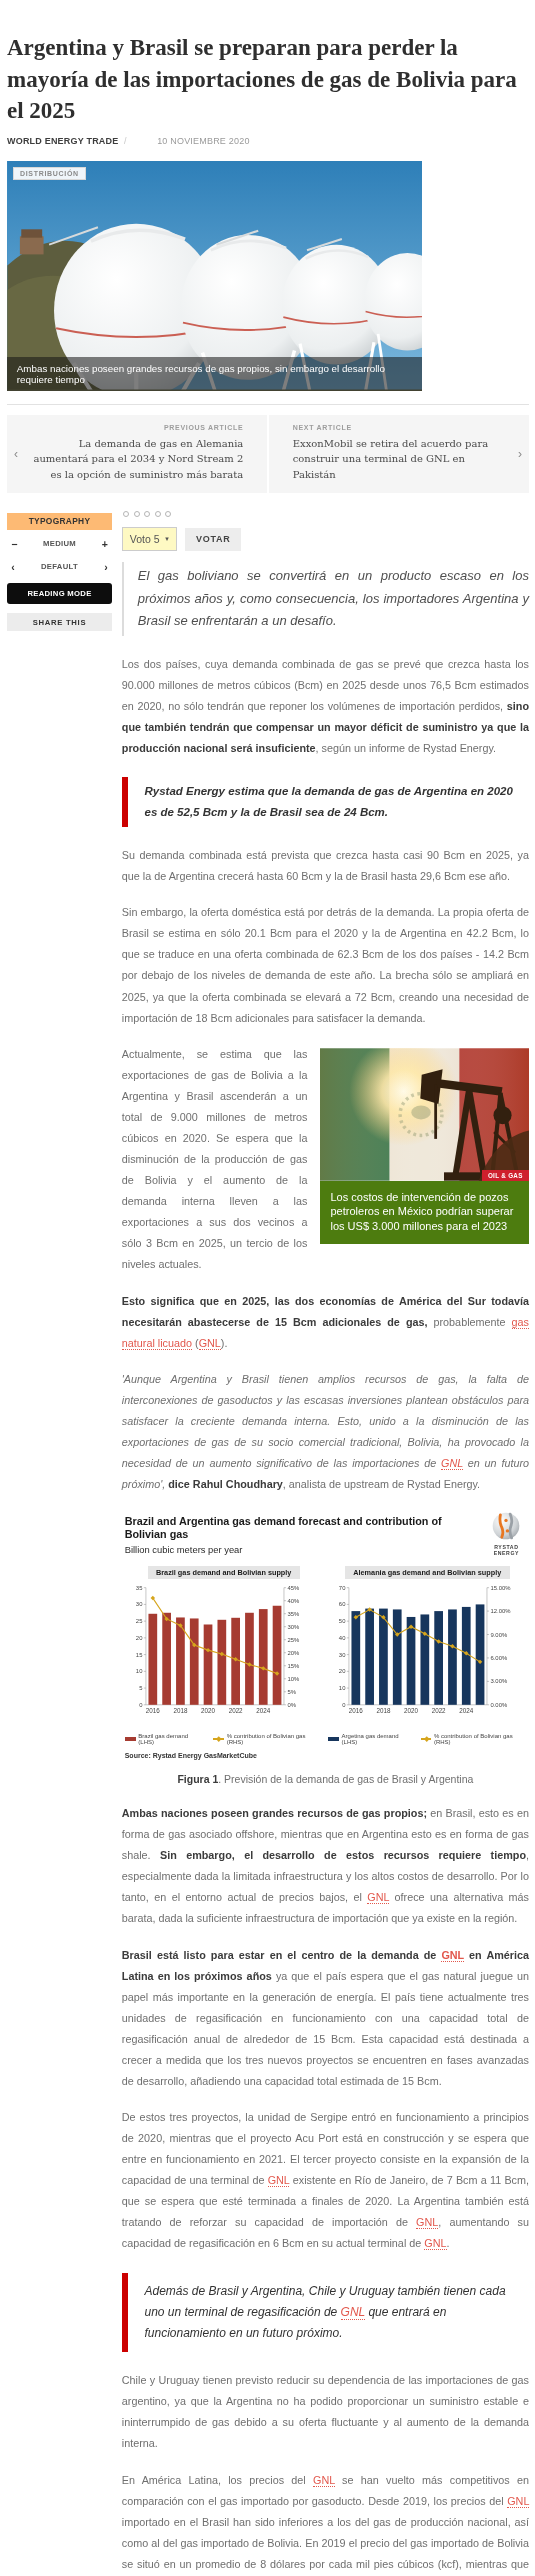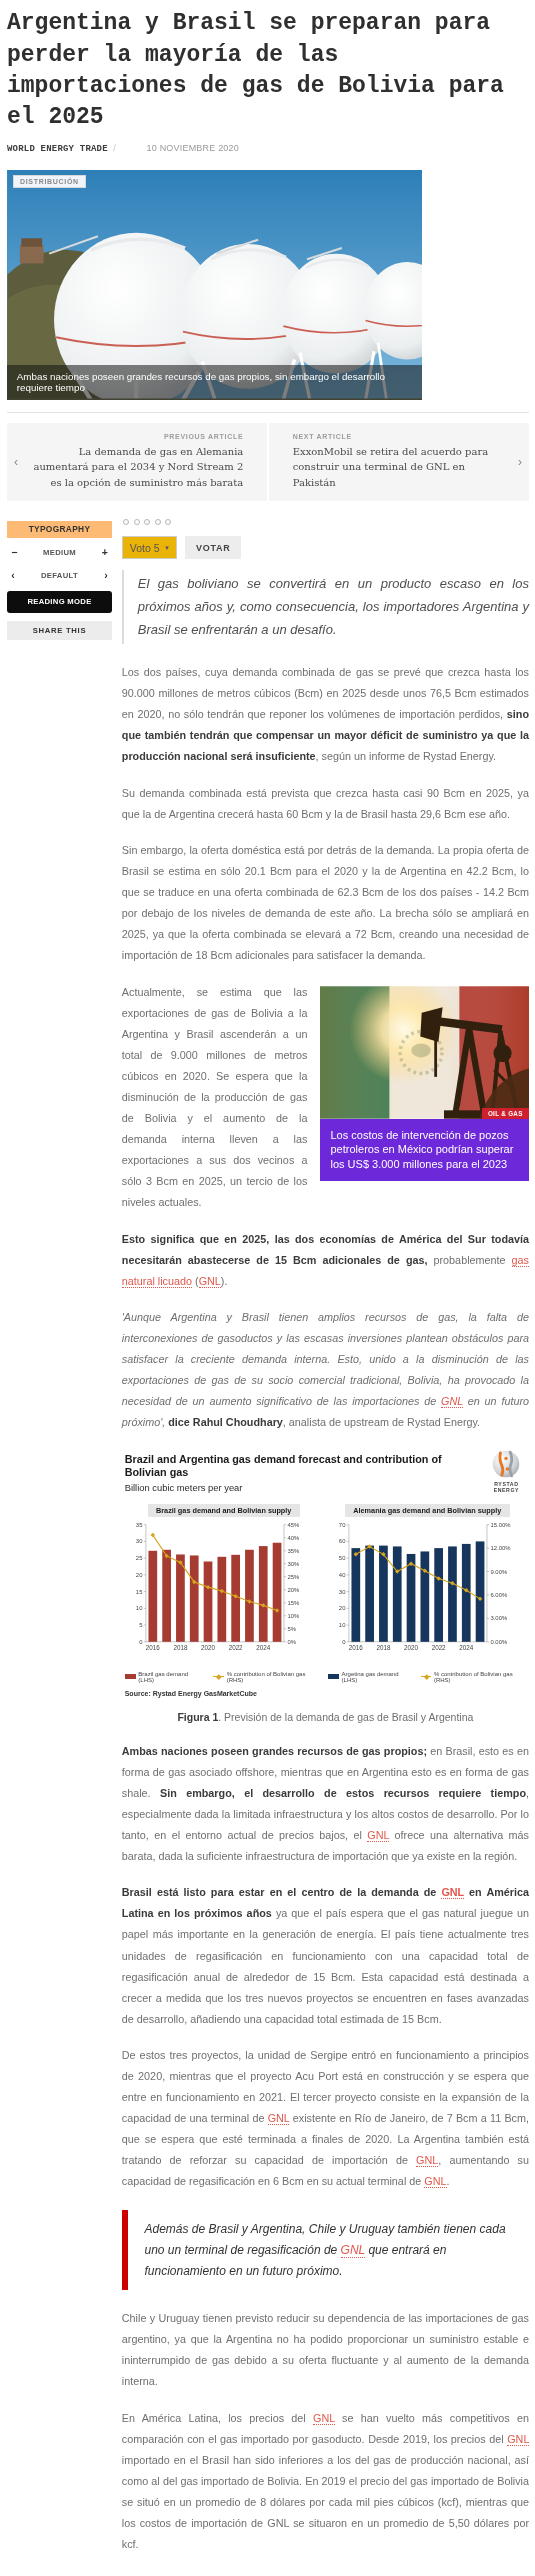--- a/index.html
+++ b/index.html
@@ -1,23 +1,23 @@
 <!DOCTYPE html>
 <html style="font-size:11px"><head>
 <meta charset="utf-8">
 <style>
   * { box-sizing: border-box; margin: 0; padding: 0; }
   html,body { background:#fff; }
   body { width:536px; font-family:"Liberation Sans", sans-serif; color:#6f6f6f; }
   .page { width:536px; padding:8.4px 7px 21px 7px; }
 
   
-  h1.title { font-family:Liberation Mono, monospace; font-weight:700; font-size:23px; line-height:1.36; color:#2f2f2f; margin-bottom:9.8px; }
+  h1.title { font-family:Liberation Serif, serif; font-weight:700; font-size:23px; line-height:1.36; color:#2f2f2f; margin-bottom:9.8px;margin-top:24px; }
   .byline { font-size:9px; letter-spacing:0.2px; margin-bottom:15.3px; text-transform:uppercase; }
-  .byline .brand { color:#3d3d3d; font-weight:700;font-family:Liberation Mono, monospace; }
+  .byline .brand { color:#3d3d3d; font-weight:700; }
   .byline .sep { color:#c9c9c9; margin:0 2.8px; }
   .byline .date { color:#9a9a9a;margin-left:25px; }
 
   
   .hero { position:relative; width:415px; height:230px; overflow:hidden; margin-bottom:12.6px; background:#3f8ec6; }
   .hero svg { display:block; }
   .hero-tag { position:absolute; top:5.6px; left:5.6px; background:rgba(255,255,255,.92); border:0.7px solid #d8d8d8; color:#8a8a8a; font-size:7px; font-weight:700; letter-spacing:0.7px; padding:2.1px 6.3px; }
   .hero-caption { position:absolute; left:0; right:0; bottom:0; background:rgba(20,20,20,.55); color:#fff; font-size:9.8px; padding:6.3px 9.8px; }
 
   
@@ -41,40 +41,40 @@
   .tp-row .lbl { font-size:7.7px; font-weight:700; letter-spacing:0.3px; color:#555; }
   .tp-row .ctrl { font-size:10.5px; font-weight:700; color:#333; cursor:pointer; line-height:1; }
   .reading-pill { background:#0d0d0d; color:#fff; border-radius:3px; text-align:center; font-size:7.7px; font-weight:700; letter-spacing:0.3px; padding:6.3px 0; margin:4.2px 0 8.4px 0; cursor:pointer; }
   .share-btn { background:#ececec; color:#333; text-align:center; font-size:7.7px; font-weight:700; letter-spacing:0.7px; padding:4.9px 0; cursor:pointer; }
 
   
   .vote { margin-bottom:9.8px; }
   .stars { margin:2.8px 0 8.4px 1.4px; }
   .stars span { display:inline-block; width:6.3px; height:6.3px; border:0.7px solid #b5b5b5; border-radius:50%; margin-right:4.2px; cursor:pointer; }
   .vote-controls { display:flex; gap:8.4px; align-items:center; }
-  .select { border:0.7px solid #ccc; color:#555; font-size:10.5px; padding:4.9px 7px; min-width:52px; display:flex; align-items:center; gap:5.6px; cursor:pointer; background:#eab308; }
+  .select { border:0.7px solid #ccc; color:#555; font-size:10.5px; padding:4.9px 7px; min-width:52px; display:flex; align-items:center; gap:5.6px; cursor:pointer; background:#fef9c3; }
   .select .chev { font-size:7px; color:#555; }
   .votar { background:#ededed; border:none; color:#444; font-size:9px; font-weight:700; letter-spacing:0.7px; padding:6.3px 11px; cursor:pointer; }
 
   
   blockquote.lede { border-left:2.1px solid #dcdcdc; padding:2.8px 0 2.8px 14px; font-style:italic; font-size:13px; line-height:1.75; color:#4f4f4f; text-align:justify; margin:11px 0 18px 0; }
   p.body { font-size:10.8px; line-height:1.95; text-align:justify; margin-bottom:15.3px; color:#6f6f6f; }
   .seg-b { font-weight:700; color:#3b3b3b; }
   .seg-i { font-style:italic; }
   .seg-l { color:#e2574c; border-bottom:0.7px dotted #e2574c; cursor:pointer; }
   .callout { border-left:6.3px solid #cc0000; padding:4.2px 7px 4.2px 16.7px; margin:18px 0 18px 0; }
   .callout1 { font-weight:700; font-style:italic; font-size:11.5px; line-height:1.8; color:#333; }
   .callout2 { font-style:italic; font-size:12px; line-height:1.75; color:#333; padding-top:8.4px; padding-bottom:8.4px; }
 
   
   .news-card { float:right; width:209px; margin:4.2px 0 8.4px 12.6px; cursor:pointer; }
   .news-card .img { position:relative; width:209px; height:133px; overflow:hidden; }
   .news-card .img svg { display:block; }
   .card-tag { position:absolute; right:0; bottom:0; background:#cf202d; color:#fff; font-size:6.3px; font-weight:700; letter-spacing:0.3px; padding:2.1px 6.3px; }
-  .card-red { background:#6d28d9; color:#fff; font-size:11px; line-height:1.3; padding:9px 10.5px 10.5px 10.5px; }
+  .card-red { background:#4d7c0f; color:#fff; font-size:11px; line-height:1.3; padding:9px 10.5px 10.5px 10.5px; }
 
   
   figure.chart { width:407px; margin:5.6px auto 9.8px auto; position:relative; padding:4.2px 2.8px; }
   .chart-title { font-size:10.8px; font-weight:700; color:#1b1b1b; width:335px; line-height:1.25; }
   .chart-sub { font-size:9.4px; color:#2b2b2b; margin-top:2.1px; }
   .chart-logo { position:absolute; right:0; top:1.4px; width:45px; text-align:center; }
   .chart-logo .logo-txt { font-size:5.2px; letter-spacing:0.6px; color:#3d3d3d; margin-top:1.4px; font-weight:700; }
   .chart-panels { display:flex; gap:5.6px; margin-top:9.8px; }
   .panel { width:198px; }
   .panel-hd-wrap { text-align:center; height:14px; margin-bottom:2.8px; }
@@ -201,20 +201,21 @@
             <span class="chev">▾</span>
           </div>
           <button class="votar">VOTAR</button>
         </div>
       </div>
 
       <blockquote class="lede">El gas boliviano se convertirá en un producto escaso en los próximos años y, como consecuencia, los importadores Argentina y Brasil se enfrentarán a un desafío.</blockquote>
 
       <p class="body"><span>Los dos países, cuya demanda combinada de gas se prevé que crezca hasta los 90.000 millones de metros cúbicos (Bcm) en 2025 desde unos 76,5 Bcm estimados en 2020, no sólo tendrán que reponer los volúmenes de importación perdidos, </span><span class="seg-b">sino que también tendrán que compensar un mayor déficit de suministro ya que la producción nacional será insuficiente</span><span>, según un informe de Rystad Energy.</span></p>
 
+      <div class="callout callout1">Rystad Energy estima que la demanda de gas de Argentina en 2020 es de 52,5 Bcm y la de Brasil sea de 24 Bcm.</div>
 
       <p class="body"><span>Su demanda combinada está prevista que crezca hasta casi 90 Bcm en 2025, ya que la de Argentina crecerá hasta 60 Bcm y la de Brasil hasta 29,6 Bcm ese año.</span></p>
       <p class="body"><span>Sin embargo, la oferta doméstica está por detrás de la demanda. La propia oferta de Brasil se estima en sólo 20.1 Bcm para el 2020 y la de Argentina en 42.2 Bcm, lo que se traduce en una oferta combinada de 62.3 Bcm de los dos países - 14.2 Bcm por debajo de los niveles de demanda de este año. La brecha sólo se ampliará en 2025, ya que la oferta combinada se elevará a 72 Bcm, creando una necesidad de importación de 18 Bcm adicionales para satisfacer la demanda.</span></p>
 
       <div class="news-card">
         <div class="img">
           <svg width="209" height="133" viewBox="0 0 300 190">
             <defs>
               <radialGradient id="sun" cx="0.5" cy="0.5" r="0.5">
                 <stop offset="0" stop-color="#fffbe8"></stop>

